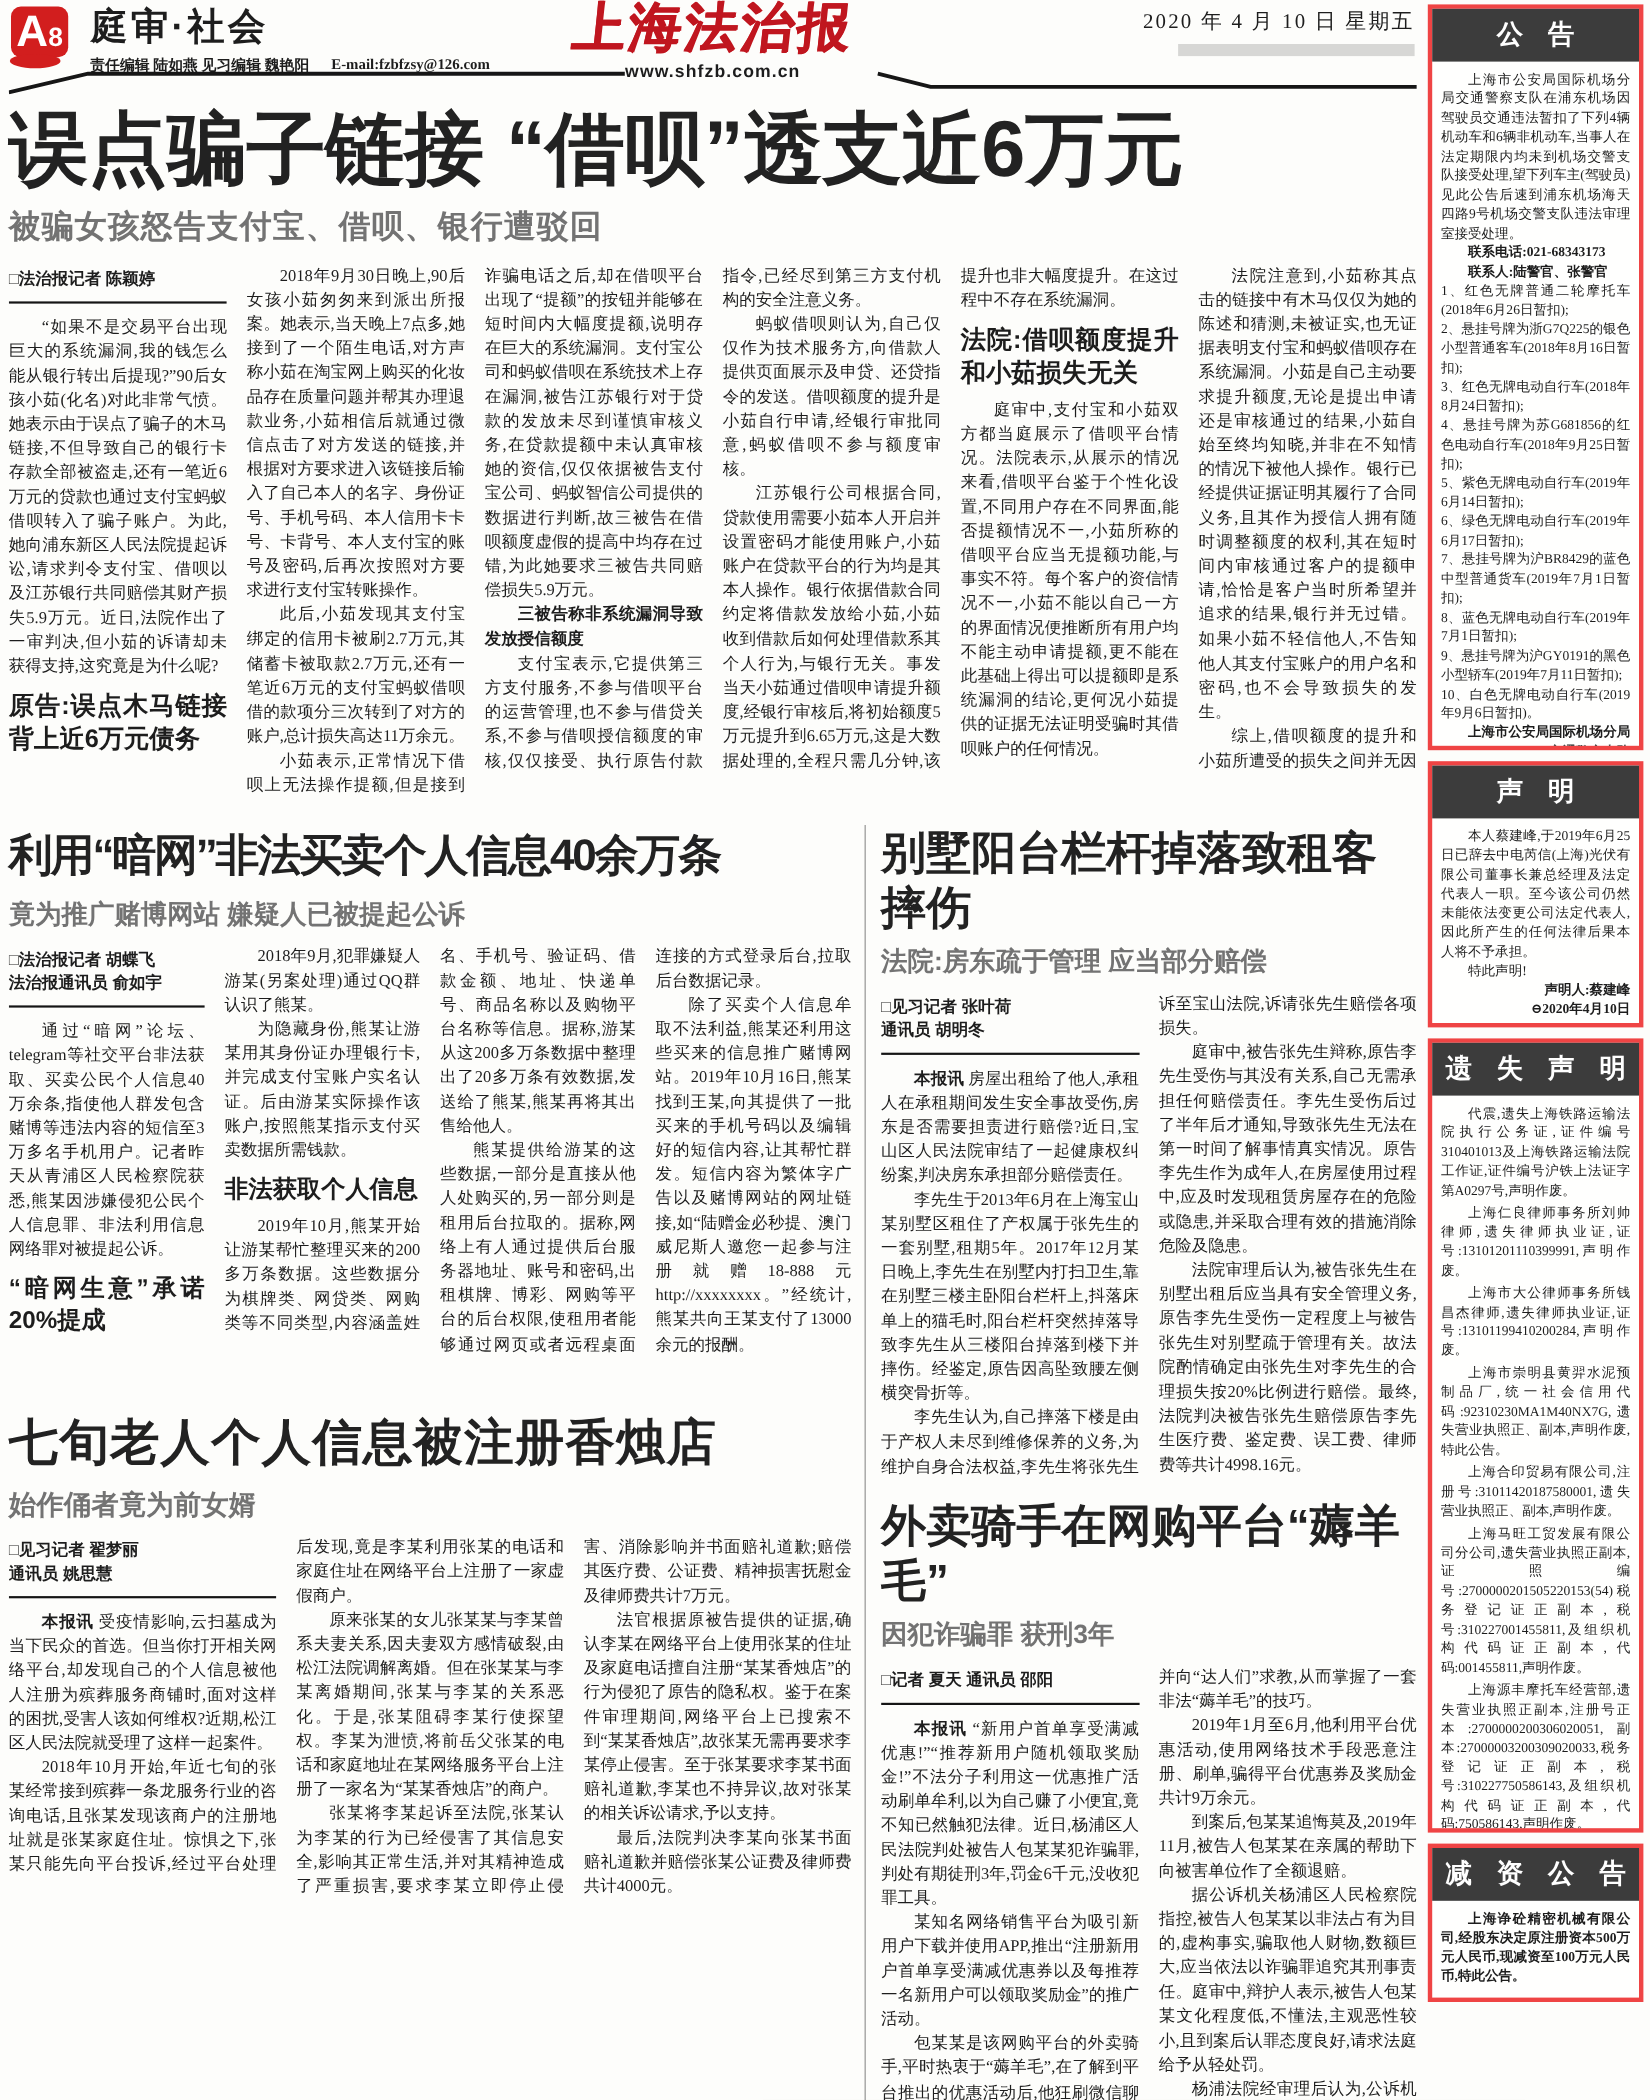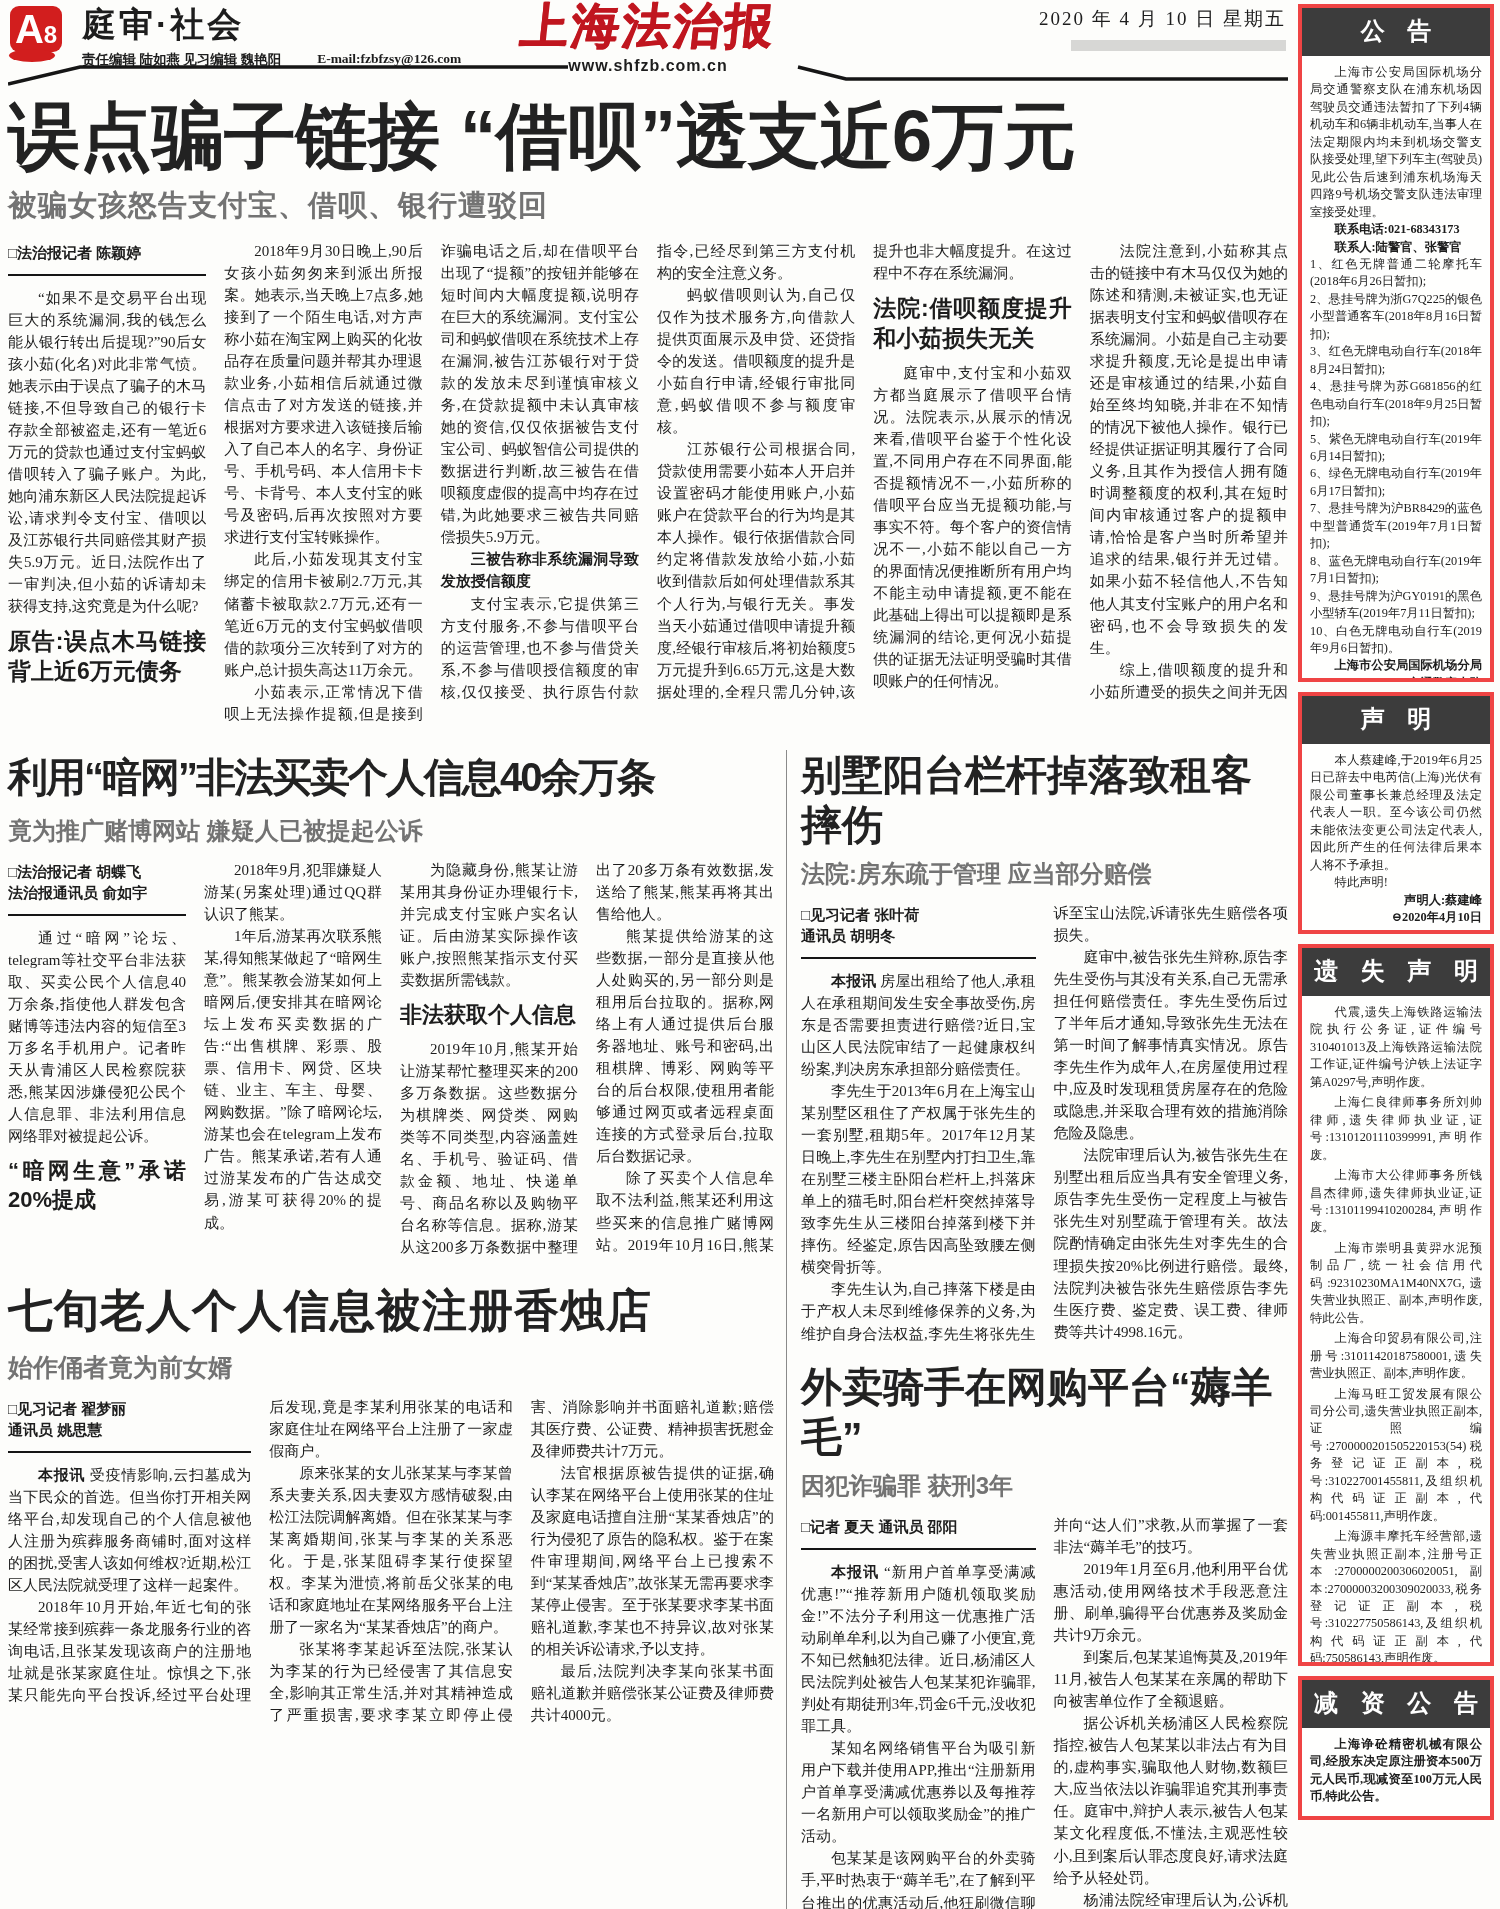--- a/index.html
+++ b/index.html
@@ -12,21 +12,21 @@
   
   .top{position:relative;height:80px;padding-top:6px;}
   .top-flex{display:flex;align-items:flex-start;}
   .badge-wrap{width:72px;flex:none;padding-left:2px;}
   .badge{width:52px;height:46px;background:#d21e1e;border-radius:9px;color:#fff;display:flex;
          align-items:center;justify-content:center;font-family:"Liberation Sans",sans-serif;font-weight:900;}
   .badge .a{font-size:40px;line-height:1;}
   .badge .eight{font-size:24px;margin-top:12px;}
   .badge-oval{width:46px;height:13px;background:#d21e1e;border-radius:50%;margin:-3px 0 0 -1px;}
   .section-title{font-family:"Liberation Sans",sans-serif;font-weight:900;font-size:34px;letter-spacing:3px;line-height:1.1;}
-  .editors{font-size:13.5px;font-weight:700;margin-top:8px;display:flex;gap:36px;white-space:nowrap;}
+  .editors{font-size:13.5px;font-weight:700;margin-top:8px;display:flex;gap:20px;white-space:nowrap;}
   .paper{position:absolute;left:50%;transform:translateX(-50%);text-align:center;top:2px;width:300px;}
   .paper-name{font-weight:900;font-size:48px;line-height:1.02;color:#c0161f;letter-spacing:3px;
               transform:skewX(-6deg);text-shadow:1px 0 #c0161f,0 1px #c0161f;}
   .paper-site{font-family:"Liberation Sans",sans-serif;font-weight:800;font-size:16px;margin-top:6px;letter-spacing:1px;}
   .date-block{margin-left:auto;text-align:right;padding-right:2px;width:330px;}
   .date{font-size:19px;letter-spacing:2px;}
   .gray-bar{width:215px;height:11px;background:#d7d7d5;margin:8px 0 0 auto;}
   .head-rule{position:absolute;left:0;bottom:0;}
 
   
@@ -153,21 +153,20 @@
             <h2 class="deck a2-deck">竟为推广赌博网站 嫌疑人已被提起公诉</h2>
             <div class="cols cols-4">
               <div class="byline">
                   <p>□法治报记者 胡蝶飞</p>
                   <p>法治报通讯员 俞如宇</p>
                 </div>
               <div class="blocks">
                   <p class="para">通过“暗网”论坛、telegram等社交平台非法获取、买卖公民个人信息40万余条,指使他人群发包含赌博等违法内容的短信至3万多名手机用户。记者昨天从青浦区人民检察院获悉,熊某因涉嫌侵犯公民个人信息罪、非法利用信息网络罪对被提起公诉。</p>
                   <h4 class="xhead">“暗网生意”承诺20%提成</h4>
                   <p class="para">2018年9月,犯罪嫌疑人游某(另案处理)通过QQ群认识了熊某。</p>
-                  <p class="para">1年后,游某再次联系熊某,得知熊某做起了“暗网生意”。熊某教会游某如何上暗网后,便安排其在暗网论坛上发布买卖数据的广告:“出售棋牌、彩票、股票、信用卡、网贷、区块链、业主、车主、母婴、网购数据。”除了暗网论坛,游某也会在telegram上发布广告。熊某承诺,若有人通过游某发布的广告达成交易,游某可获得20%的提成。</p>
                   <p class="para">为隐藏身份,熊某让游某用其身份证办理银行卡,并完成支付宝账户实名认证。后由游某实际操作该账户,按照熊某指示支付买卖数据所需钱款。</p>
                   <h4 class="xhead">非法获取个人信息</h4>
                   <p class="para">2019年10月,熊某开始让游某帮忙整理买来的200多万条数据。这些数据分为棋牌类、网贷类、网购类等不同类型,内容涵盖姓名、手机号、验证码、借款金额、地址、快递单号、商品名称以及购物平台名称等信息。据称,游某从这200多万条数据中整理出了20多万条有效数据,发送给了熊某,熊某再将其出售给他人。</p>
                   <p class="para">熊某提供给游某的这些数据,一部分是直接从他人处购买的,另一部分则是租用后台拉取的。据称,网络上有人通过提供后台服务器地址、账号和密码,出租棋牌、博彩、网购等平台的后台权限,使租用者能够通过网页或者远程桌面连接的方式登录后台,拉取后台数据记录。</p>
                   <p class="para">除了买卖个人信息牟取不法利益,熊某还利用这些买来的信息推广赌博网站。2019年10月16日,熊某找到王某,向其提供了一批买来的手机号码以及编辑好的短信内容,让其帮忙群发。短信内容为繁体字广告以及赌博网站的网址链接,如“陆赠金必秒提、澳门威尼斯人邀您一起参与注册就赠18-888元http://xxxxxxxx。”经统计,熊某共向王某支付了13000余元的报酬。</p>
                 </div>
             </div>
           </section>
 
           <section class="a3">

